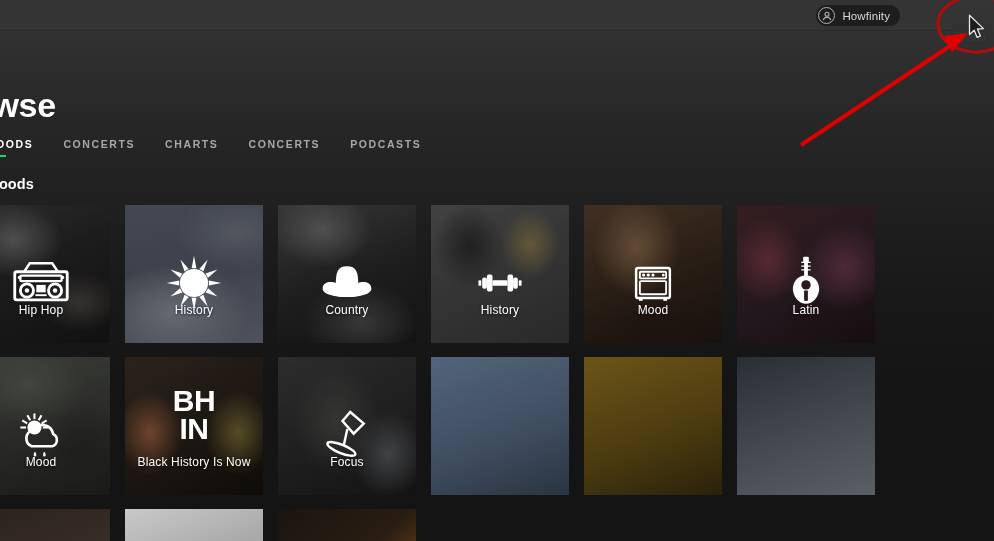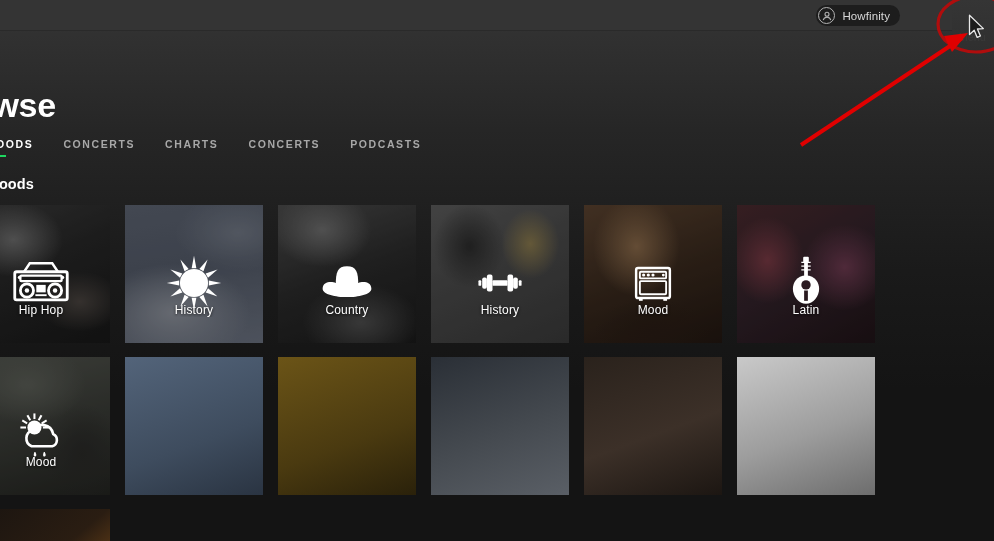--- a/index.html
+++ b/index.html
@@ -350,20 +350,43 @@
                 <line x1="32.79422863405995" y1="19.499999999999996" x2="37.99038105676658" y2="16.499999999999993" stroke="#fff" stroke-width="2.2"></line>
                 <line x1="34" y1="23.999999999999996" x2="40" y2="23.999999999999996" stroke="#fff" stroke-width="2.2"></line>
                 <path d="M22 44 a9 9 0 0 1 1-17 a12 12 0 0 1 22 4 a7 7 0 0 1-1 13 Z" fill="none" stroke="#fff" stroke-width="2.8"></path>
                 <path d="M26 50 q2 4 0 5 q-3 0-1-5 Z"></path>
                 <path d="M36 50 q2 4 0 5 q-3 0-1-5 Z"></path>
               </svg>
             </div>
             <div class="label">Mood</div>
           </div>
           <div class="card">
+            <div class="bg bg-bhin"></div>
+            <div class="shade"></div>
+            <div class="bhin">
+              <span>BH</span>
+              <span>IN</span>
+            </div>
+            <div class="label">Black History Is Now</div>
+          </div>
+          <div class="card">
+            <div class="bg bg-focus"></div>
+            <div class="shade"></div>
+            <div class="glyph">
+              <svg width="60" height="60" viewBox="0 0 64 64" fill="#fff">
+                <g transform="rotate(22 32 32)">
+                  <path d="M26 8 L44 14 L38 28 L22 20 Z" fill="none" stroke="#fff" stroke-width="2.6"></path>
+                  <path d="M30 26 L33 44" stroke="#fff" stroke-width="2.6"></path>
+                  <ellipse cx="32" cy="48" rx="16" ry="4.5" fill="none" stroke="#fff" stroke-width="2.6"></ellipse>
+                </g>
+              </svg>
+            </div>
+            <div class="label">Focus</div>
+          </div>
+          <div class="card">
             <div class="bg bg-r3a"></div>
           </div>
           <div class="card">
             <div class="bg bg-r3b"></div>
           </div>
           <div class="card">
             <div class="bg bg-r3c"></div>
           </div>
           <div class="card">
             <div class="bg bg-r3d"></div>

